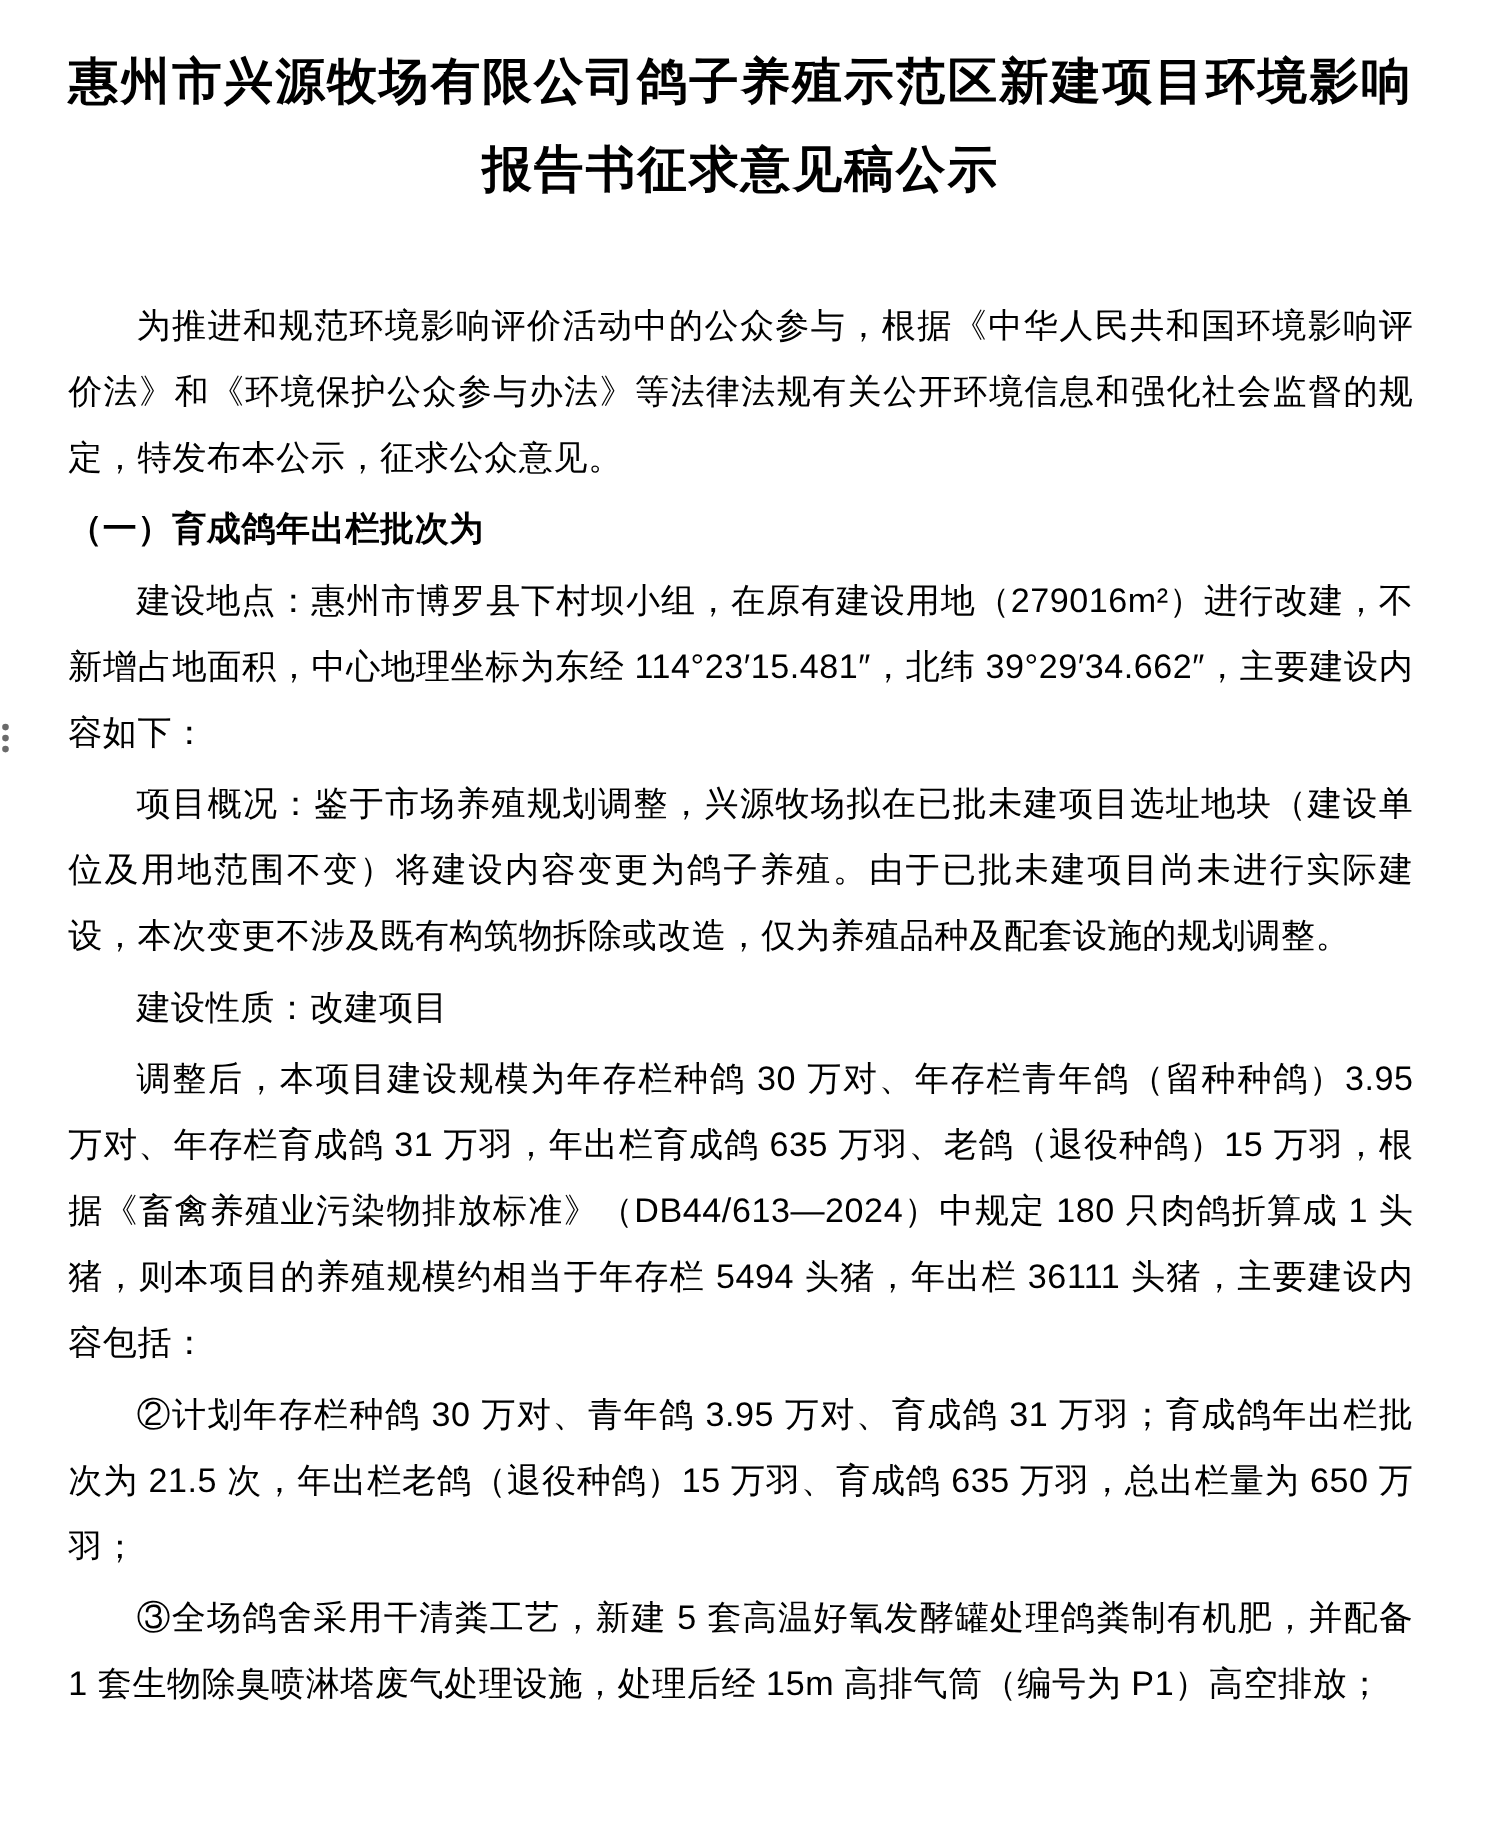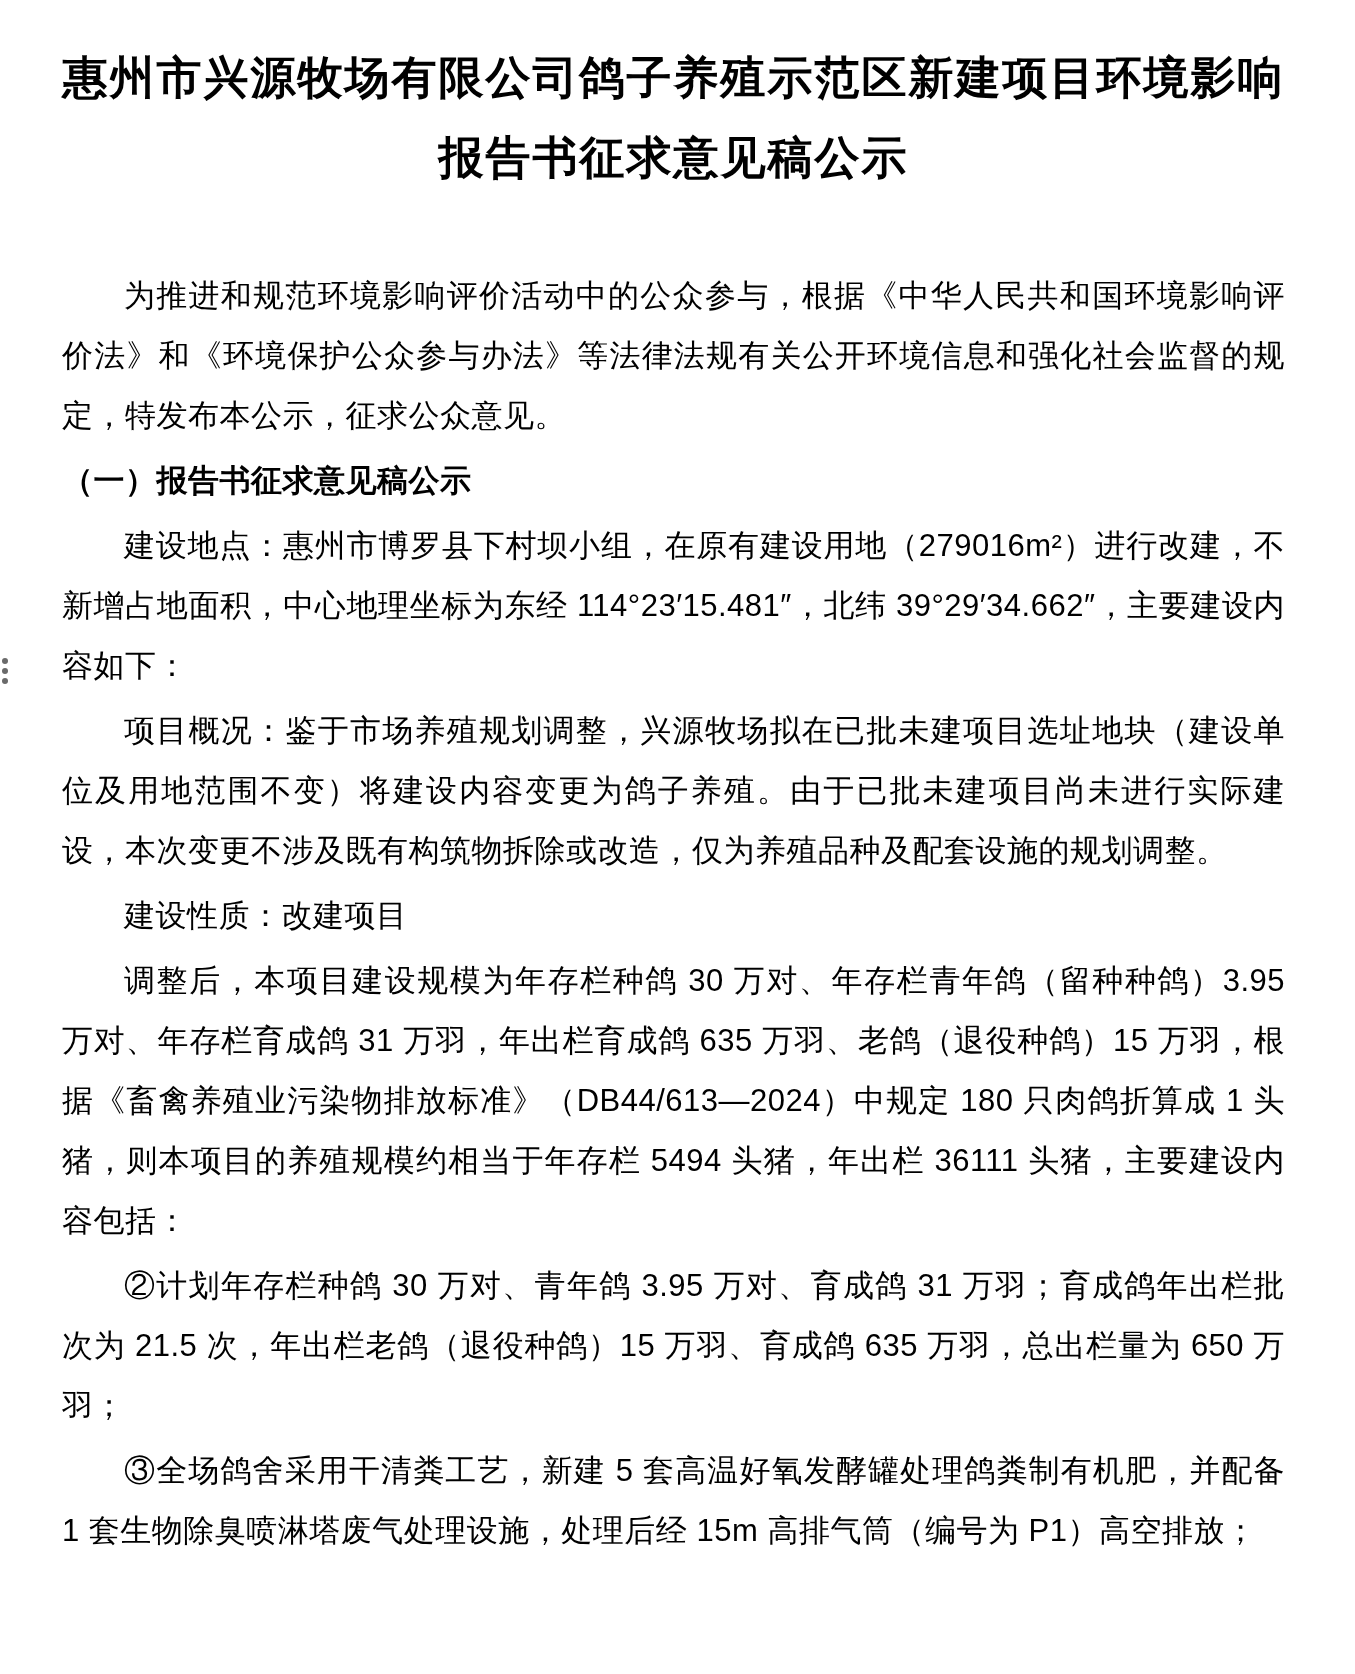--- a/index.html
+++ b/index.html
@@ -13,21 +13,21 @@
     height: 1674px;
     background: #ffffff;
     color: #000000;
     overflow: hidden;
   }
   .content {
     padding: 38px 70px 0 62px;
   }
   .title {
     margin: 0 0 68px 0;
-    font-family: Liberation Sans, sans-serif;
+    font-family: Liberation Mono, monospace;
     font-weight: bold;
     font-size: 45px;
     line-height: 80px;
     text-align: center;
     letter-spacing: 2px;
   }
   .title .tl {
     display: block;
   }
   .body-text {
@@ -77,21 +77,21 @@
 
   <div class="content">
 
     <h1 class="title">
       <span class="tl">惠州市兴源牧场有限公司鸽子养殖示范区新建项目环境影响</span>
       <span class="tl">报告书征求意见稿公示</span>
     </h1>
 
     <p class="body-text indent">为推进和规范环境影响评价活动中的公众参与，根据《中华人民共和国环境影响评价法》和《环境保护公众参与办法》等法律法规有关公开环境信息和强化社会监督的规定，特发布本公示，征求公众意见。</p>
 
-    <h2 class="section-heading">（一）报告书征求意见稿公示</h2>
+    <h2 class="section-heading">（一）育成鸽年出栏批次为</h2>
 
     <p class="body-text indent">建设地点：惠州市博罗县下村坝小组，在原有建设用地（279016m²）进行改建，不新增占地面积，中心地理坐标为东经 114°23′15.481″，北纬 39°29′34.662″，主要建设内容如下：</p>
     <p class="body-text indent">项目概况：鉴于市场养殖规划调整，兴源牧场拟在已批未建项目选址地块（建设单位及用地范围不变）将建设内容变更为鸽子养殖。由于已批未建项目尚未进行实际建设，本次变更不涉及既有构筑物拆除或改造，仅为养殖品种及配套设施的规划调整。</p>
     <p class="body-text indent">建设性质：改建项目</p>
     <p class="body-text indent">调整后，本项目建设规模为年存栏种鸽 30 万对、年存栏青年鸽（留种种鸽）3.95 万对、年存栏育成鸽 31 万羽，年出栏育成鸽 635 万羽、老鸽（退役种鸽）15 万羽，根据《畜禽养殖业污染物排放标准》（DB44/613—2024）中规定 180 只肉鸽折算成 1 头猪，则本项目的养殖规模约相当于年存栏 5494 头猪，年出栏 36111 头猪，主要建设内容包括：</p>
     <p class="body-text indent">②计划年存栏种鸽 30 万对、青年鸽 3.95 万对、育成鸽 31 万羽；育成鸽年出栏批次为 21.5 次，年出栏老鸽（退役种鸽）15 万羽、育成鸽 635 万羽，总出栏量为 650 万羽；</p>
     <p class="body-text indent">③全场鸽舍采用干清粪工艺，新建 5 套高温好氧发酵罐处理鸽粪制有机肥，并配备 1 套生物除臭喷淋塔废气处理设施，处理后经 15m 高排气筒（编号为 P1）高空排放；</p>
 
   </div>
 </div>

